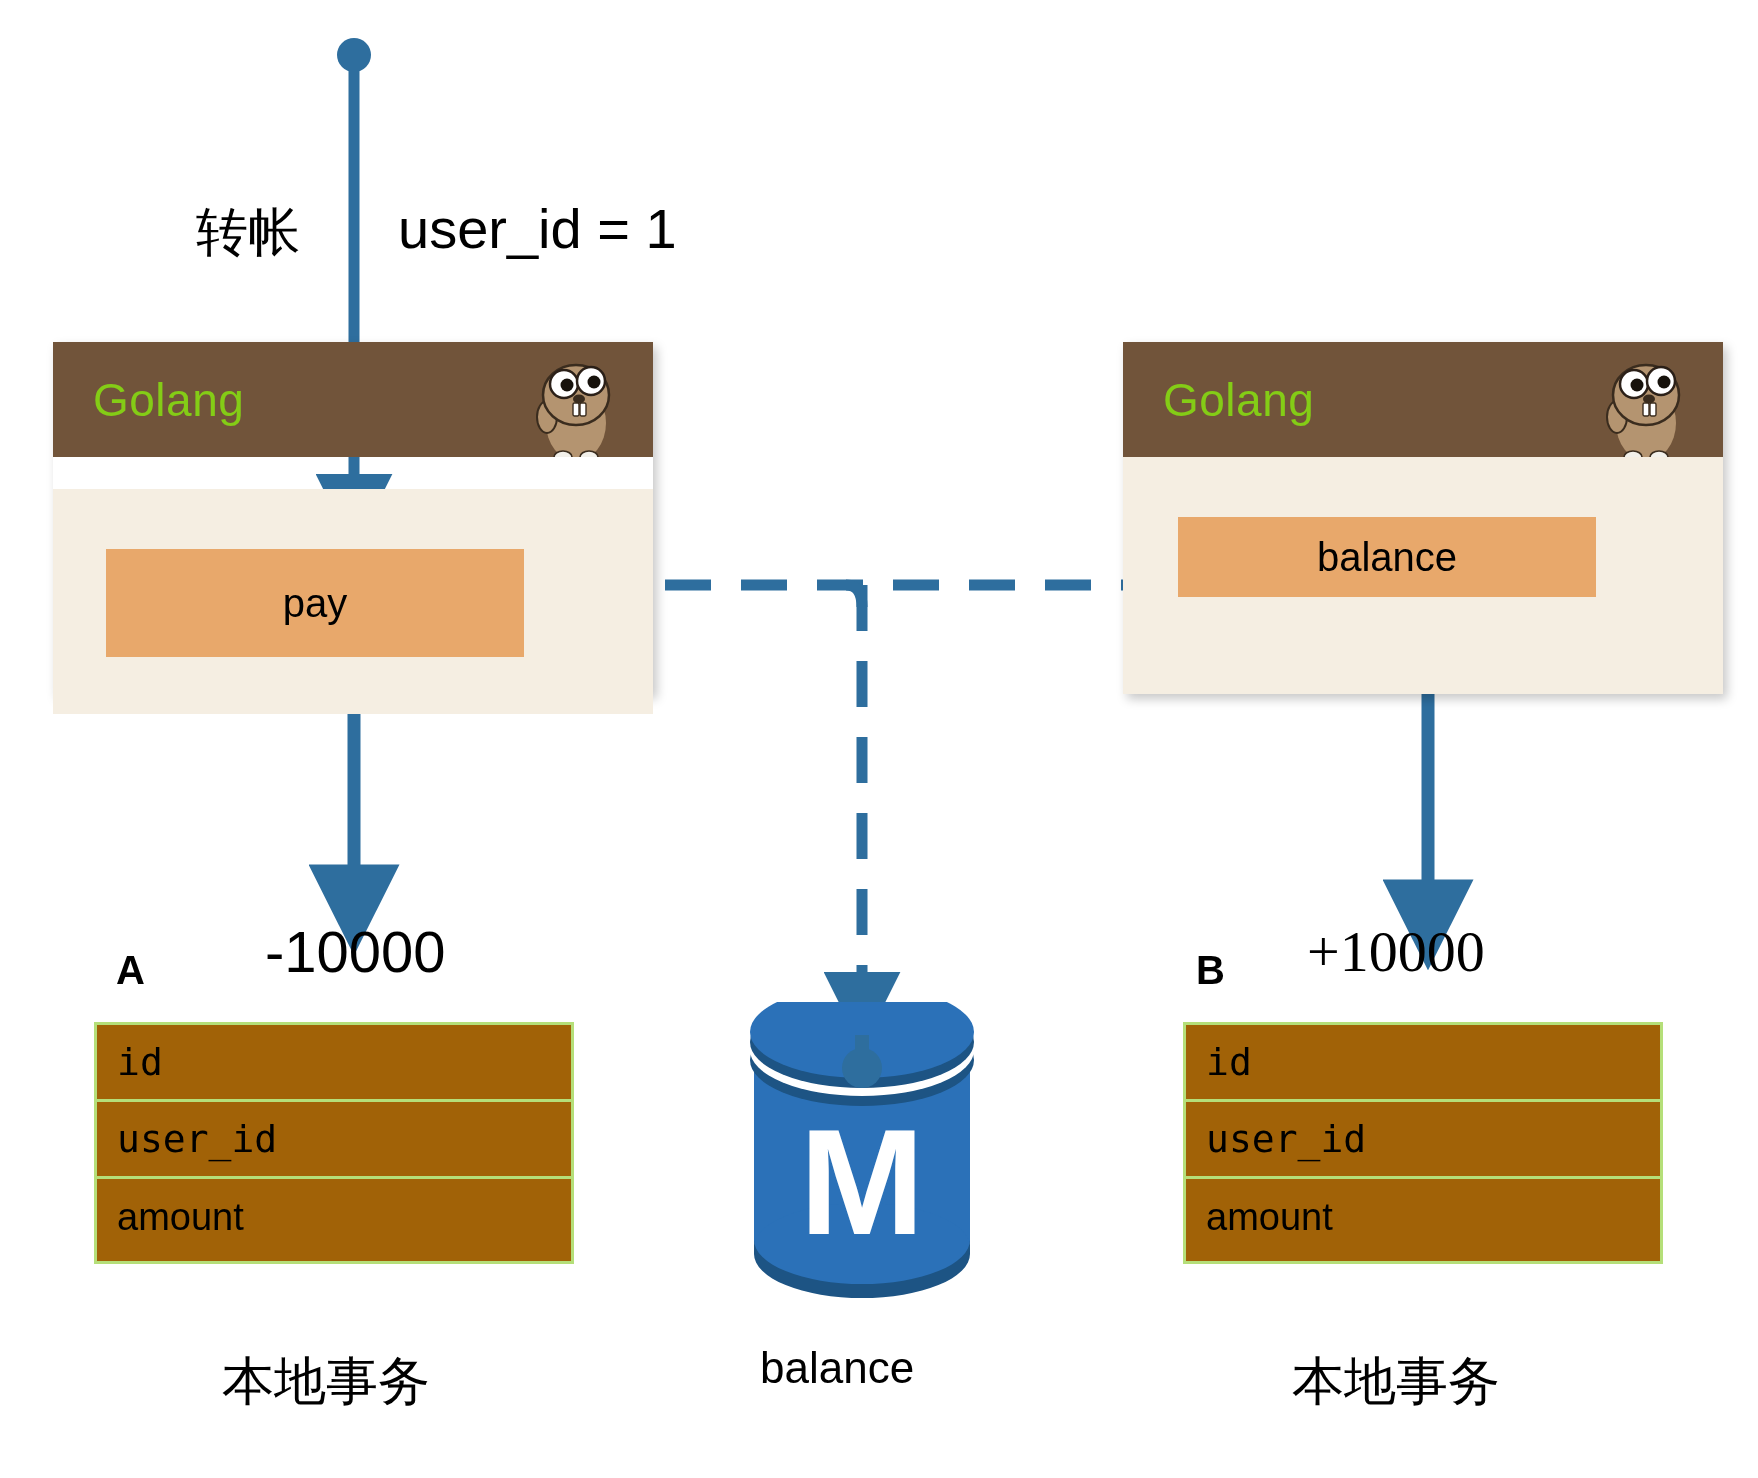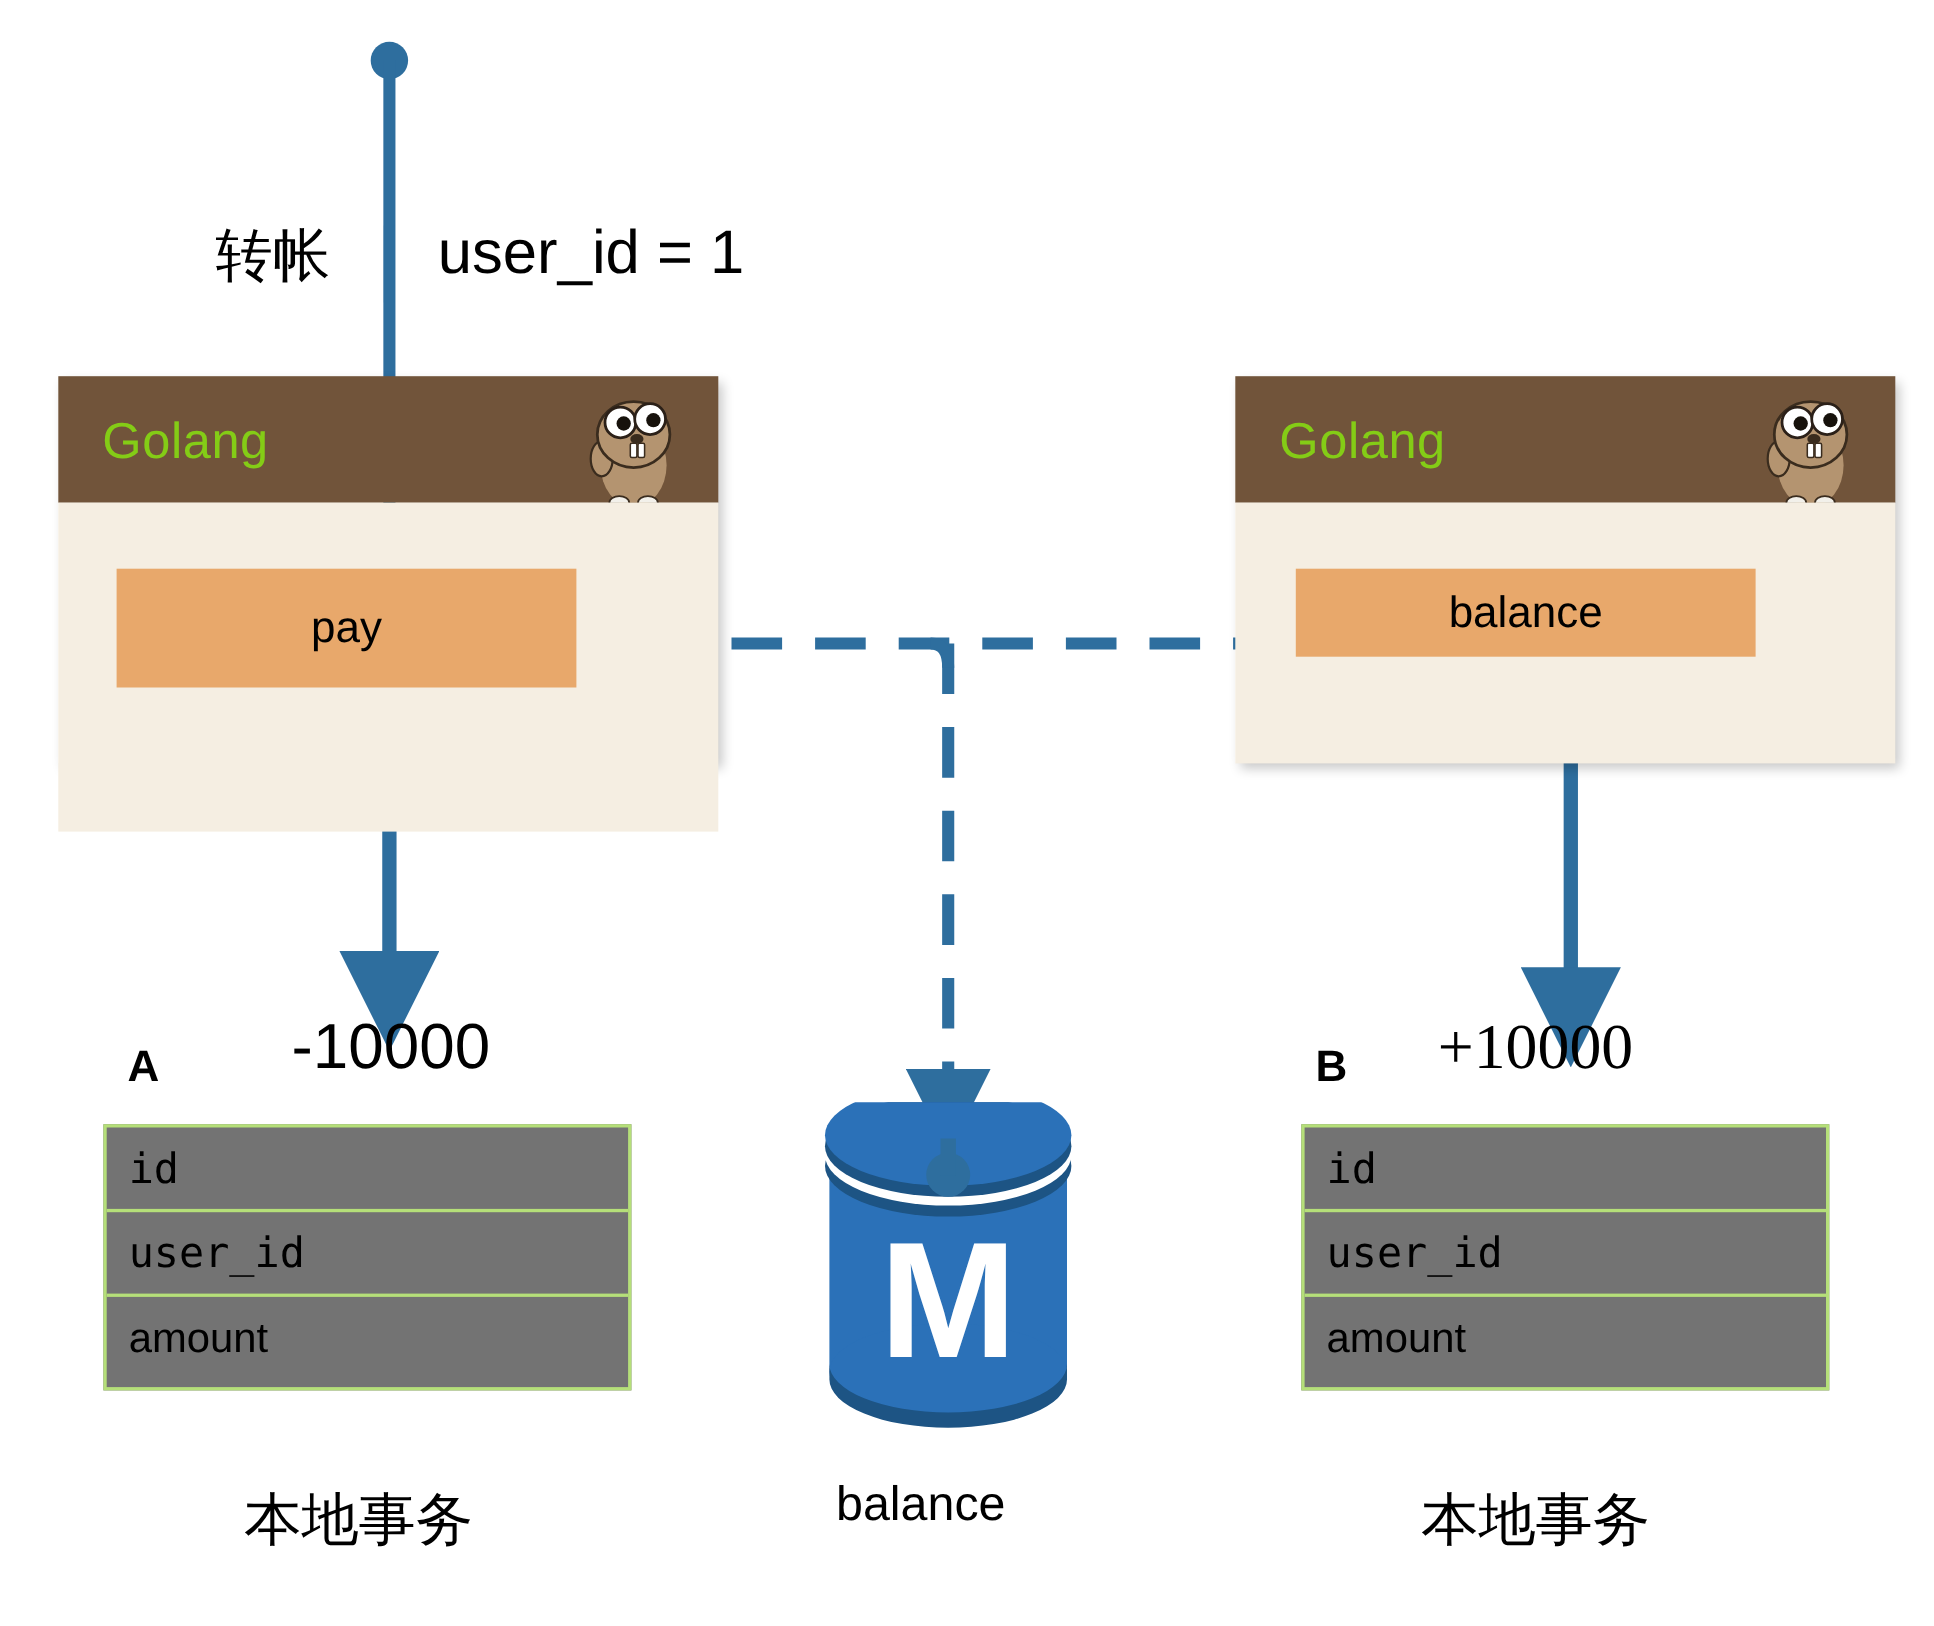--- a/index.html
+++ b/index.html
@@ -13,21 +13,21 @@
   .svc .bar{background:#71543a;height:115px;position:relative;overflow:hidden;}
   .svc .bar .ttl{position:absolute;left:40px;top:50%;transform:translateY(-50%);
      color:#84cc16;font-size:46px;letter-spacing:.5px;}
   .svc .body{background:#f5eee2;position:relative;}
   .svc .fn{position:absolute;background:#e8a86b;display:flex;align-items:center;
      justify-content:center;font-size:40px;color:#000;}
 
   .gopher{position:absolute;right:34px;bottom:-6px;width:86px;height:112px;}
 
   
-  .tbl{position:absolute;border:3px solid #b5df79;background:#737373;box-sizing:border-box;}
+  .tbl{position:absolute;border:3px solid #b5df79;background:#a16207;box-sizing:border-box;}
   .tbl .row{height:77px;display:flex;align-items:center;padding-left:20px;
      border-bottom:3px solid #b5df79;box-sizing:border-box;font-size:38px;}
   .tbl .row:last-child{border-bottom:none;}
   .mono{font-family:"DejaVu Sans Mono","Liberation Mono",monospace;font-size:35px;}
 
   
   .txt{position:absolute;white-space:nowrap;}
   .t-zh{font-size:52px;}
   .t-big{font-size:56px;}
   .t-amt{font-size:58px;}
@@ -106,21 +106,21 @@
         <circle cx="58" cy="30" r="14" fill="#fff" stroke="#2b2018" stroke-width="2.5"></circle>
         <circle cx="34" cy="34" r="6.5" fill="#17120c"></circle>
         <circle cx="61" cy="31" r="6.5" fill="#17120c"></circle>
         <ellipse cx="46" cy="48" rx="6" ry="4.5" fill="#3a2c1e"></ellipse>
         <rect x="40" y="52" width="6" height="13" rx="1.4" fill="#fff" stroke="#3a2c1e" stroke-width="1.4"></rect>
         <rect x="47" y="52" width="6" height="13" rx="1.4" fill="#fff" stroke="#3a2c1e" stroke-width="1.4"></rect>
         <ellipse cx="30" cy="106" rx="9" ry="6" fill="#f2f0ea" stroke="#3a2c1e" stroke-width="1.6"></ellipse>
         <ellipse cx="56" cy="106" rx="9" ry="6" fill="#f2f0ea" stroke="#3a2c1e" stroke-width="1.6"></ellipse>
       </svg>
     </div>
-    <div class="body" style="height:299px;">
+    <div class="body" style="height:225px;margin-top:32px;">
       <div class="fn" style="left:53px;top:60px;width:418px;height:108px;">
         <span>pay</span>
       </div>
     </div>
   </div>
 
   <div class="svc" style="left:1123px;top:342px;width:600px;height:352px;">
     <div class="bar">
       <div class="ttl">Golang</div>
       <svg class="gopher" viewBox="0 0 86 112">

